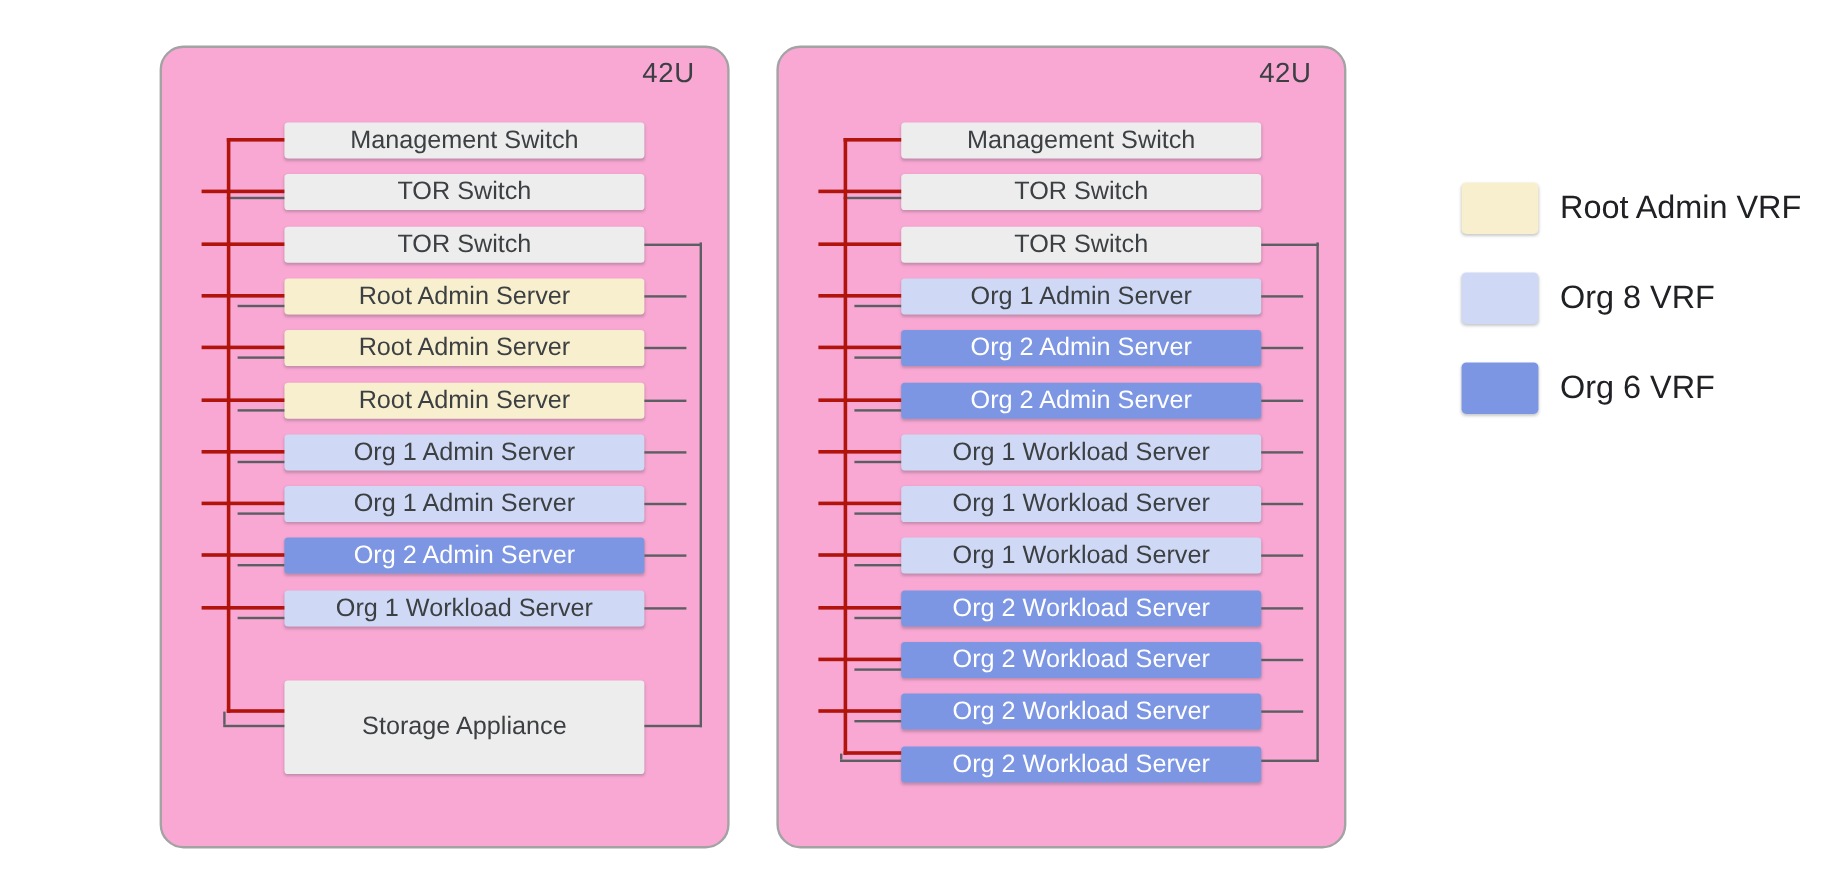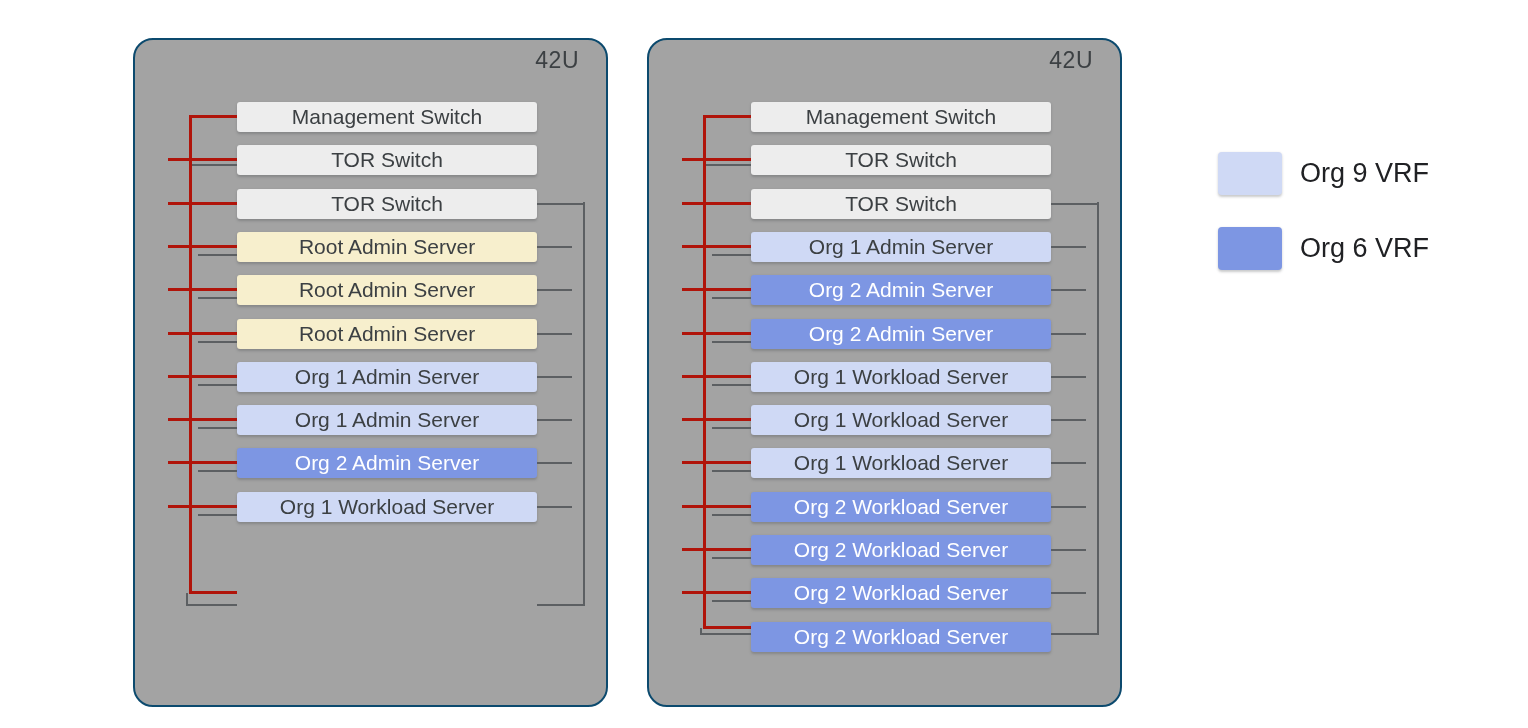--- a/index.html
+++ b/index.html
@@ -4,21 +4,21 @@
 <style>
   html,body{margin:0;padding:0;}
   body{
     width:1528px;height:728px;background:#ffffff;overflow:hidden;
     font-family:"Liberation Sans","DejaVu Sans",sans-serif;
     position:relative;
   }
   .canvas{position:absolute;left:0;top:0;width:1528px;height:728px;}
   .rack{
     position:absolute;top:38px;width:475px;height:669px;
-    background:#a3a3a3;border:2px solid #0c4a6e;border-radius:20px;
+    background:#f9a8d4;border:2px solid #a3a3a3;border-radius:20px;
     box-sizing:border-box;
   }
   #rack-0{left:133px;}
   #rack-1{left:647px;}
   .rack-label{
     position:absolute;top:7px;right:27px;
     font-size:23px;color:#3c4043;letter-spacing:.5px;
   }
   .unit{
     position:absolute;left:102px;width:300px;height:30px;
@@ -73,20 +73,21 @@
       <div class="hline" style="left: 63px; top: 387px; width: 39px; height: 2px; background: rgb(92, 95, 98);"></div>
       <div class="hline" style="left: 402px; top: 379px; width: 35px; height: 2px; background: rgb(92, 95, 98);"></div>
       <div class="unit org2" style="left: 102px; top: 408px; width: 300px; height: 30px; background: rgb(125, 150, 227);">Org 2 Admin Server</div>
       <div class="hline" style="left: 33px; top: 421px; width: 69px; height: 3px; background: rgb(176, 20, 10);"></div>
       <div class="hline" style="left: 63px; top: 430px; width: 39px; height: 2px; background: rgb(92, 95, 98);"></div>
       <div class="hline" style="left: 402px; top: 422px; width: 35px; height: 2px; background: rgb(92, 95, 98);"></div>
       <div class="unit org1" style="left: 102px; top: 452px; width: 300px; height: 30px; background: rgb(207, 217, 245);">Org 1 Workload Server</div>
       <div class="hline" style="left: 33px; top: 465px; width: 69px; height: 3px; background: rgb(176, 20, 10);"></div>
       <div class="hline" style="left: 63px; top: 474px; width: 39px; height: 2px; background: rgb(92, 95, 98);"></div>
       <div class="hline" style="left: 402px; top: 466px; width: 35px; height: 2px; background: rgb(92, 95, 98);"></div>
+      <div class="unit infra tall" style="left: 102px; top: 527px; width: 300px; height: 78px; background: rgb(237, 237, 237);">Storage Appliance</div>
       <div class="hline" style="left: 54px; top: 551px; width: 48px; height: 3px; background: rgb(176, 20, 10);"></div>
       <div class="hline" style="left: 51px; top: 564px; width: 51px; height: 2px; background: rgb(92, 95, 98);"></div>
       <div class="vline" style="left: 51px; top: 553px; width: 2px; height: 11px; background: rgb(92, 95, 98);"></div>
       <div class="hline" style="left: 402px; top: 564px; width: 48px; height: 2px; background: rgb(92, 95, 98);"></div>
       <div class="vline" style="left: 54px; top: 75px; width: 3px; height: 479px; background: rgb(176, 20, 10);"></div>
       <div class="vline" style="left: 448px; top: 162px; width: 2px; height: 404px; background: rgb(92, 95, 98);"></div>
     </section>
   <section class="rack" id="rack-1">
     <div class="rack-label">42U</div>
   <div class="unit infra" style="left: 102px; top: 62px; width: 300px; height: 30px; background: rgb(237, 237, 237);">Management Switch</div>
@@ -136,21 +137,25 @@
       <div class="unit org2" style="left: 102px; top: 582px; width: 300px; height: 30px; background: rgb(125, 150, 227);">Org 2 Workload Server</div>
       <div class="hline" style="left: 54px; top: 586px; width: 48px; height: 3px; background: rgb(176, 20, 10);"></div>
       <div class="hline" style="left: 51px; top: 593px; width: 51px; height: 2px; background: rgb(92, 95, 98);"></div>
       <div class="vline" style="left: 51px; top: 588px; width: 2px; height: 5px; background: rgb(92, 95, 98);"></div>
       <div class="hline" style="left: 402px; top: 593px; width: 48px; height: 2px; background: rgb(92, 95, 98);"></div>
       <div class="vline" style="left: 54px; top: 75px; width: 3px; height: 514px; background: rgb(176, 20, 10);"></div>
       <div class="vline" style="left: 448px; top: 162px; width: 2px; height: 433px; background: rgb(92, 95, 98);"></div>
     </section>
   <aside class="legend" id="legend">
       <div class="legend-item">
+        <div class="legend-swatch" style="background: rgb(247, 239, 205);"></div>
+        <span class="legend-label">Root Admin VRF</span>
+      </div>
+      <div class="legend-item">
         <div class="legend-swatch" style="background: rgb(207, 217, 245);"></div>
-        <span class="legend-label">Org 9 VRF</span>
+        <span class="legend-label">Org 8 VRF</span>
       </div>
       <div class="legend-item">
         <div class="legend-swatch" style="background: rgb(125, 150, 227);"></div>
         <span class="legend-label">Org 6 VRF</span>
       </div>
     </aside>
 </div>
 
 </body></html>

